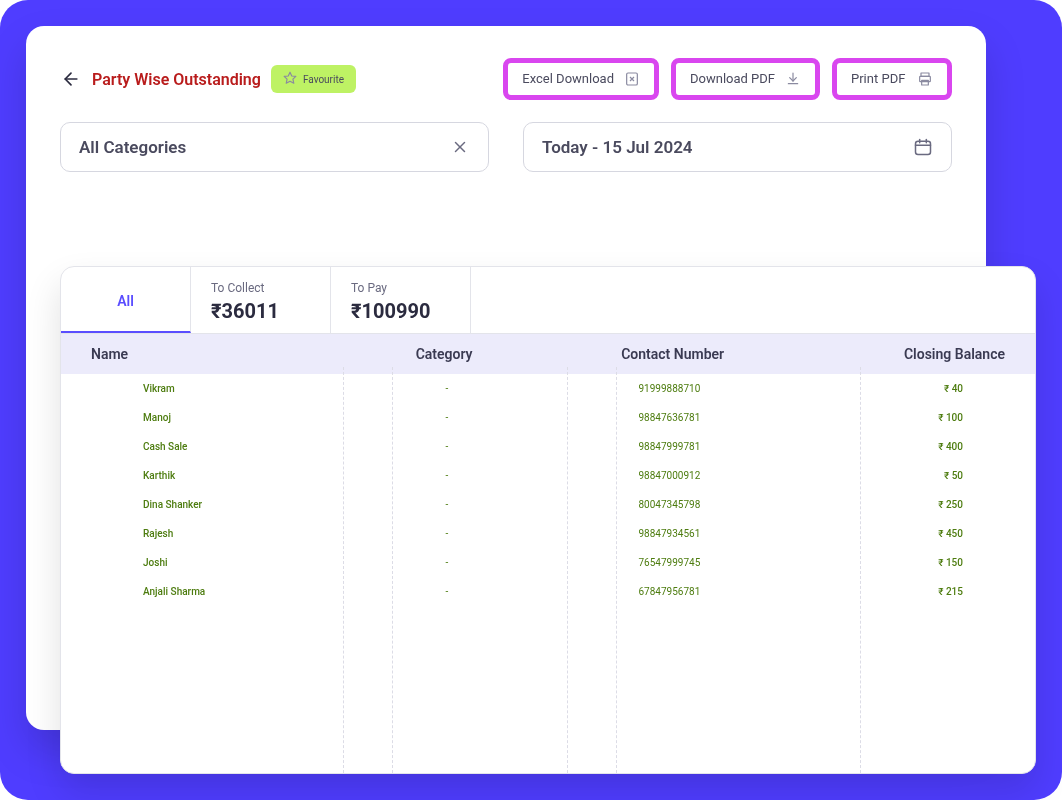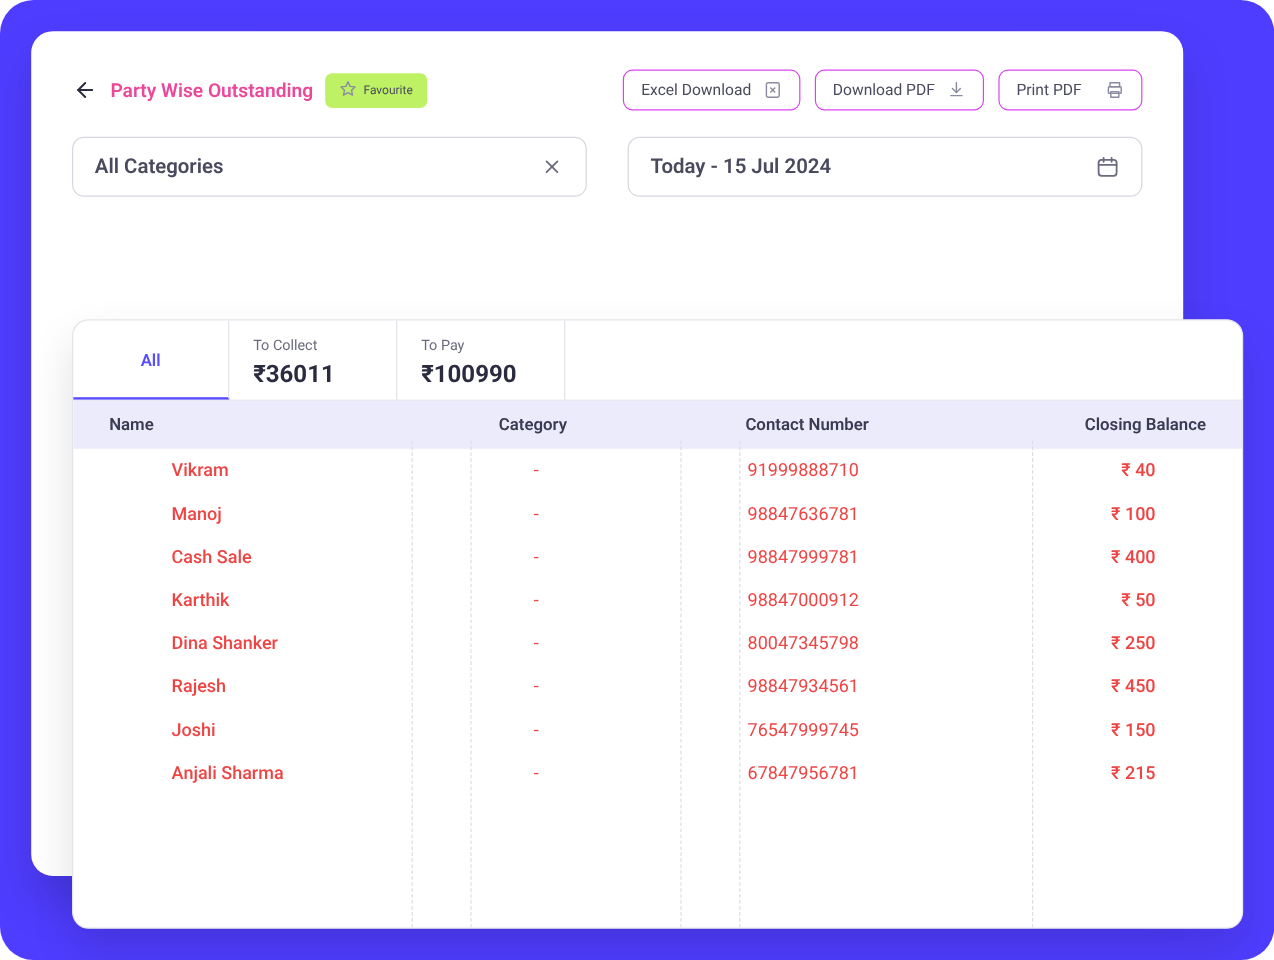--- a/index.html
+++ b/index.html
@@ -35,43 +35,43 @@
     }
     .back-arrow {
       width: 22px; height: 22px;
       display: inline-flex; align-items: center; justify-content: center;
       cursor: pointer;
       color: #2b2b3f;
     }
     .page-title {
       font-size: 16px;
       font-weight: 600;
-      color: #ec4899;
+      color: #b91c1c;
     }
     .fav-button {
       display: inline-flex;
       align-items: center;
       gap: 6px;
       background: #bef264;
       border-radius: 6px;
       padding: 6px 12px;
       font-size: 10px;
       color: #4a4a5e;
       cursor: pointer;
     }
     .header-right {
       margin-left: auto;
       display: flex;
       gap: 12px;
     }
     .action-btn {
       display: inline-flex;
-      align-items: flex-end;
+      align-items: flex-start;
       gap: 10px;
-      border: 1px solid #d946ef;
+      border: 5px solid #d946ef;
       border-radius: 8px;
       padding: 8px 14px;
       font-size: 13px;
       color: #4a4a5e;
       cursor: pointer;
       min-width: 140px;
       justify-content: space-between;
     }
     .action-btn .ic { color: #8a8aa0; width: 16px; height: 16px; display: inline-flex; align-items: center; justify-content: center; }
     .notice-bar {
@@ -148,22 +148,22 @@
       color: #3a3a52;
     }
     .table-head .c-cat { text-align: center; }
     .table-head .c-con { text-align: center; }
     .table-head .c-bal { text-align: right; }
     .table-body { }
     .table-row {
       display: grid;
       grid-template-columns: 1.2fr 1fr 1.2fr 1fr;
       padding: 9px 42px;
-      font-size: 15px;
-      color: #ef4444;
+      font-size: 10px;
+      color: #4d7c0f;
       position: relative;
     }
     .table-row .c-name { padding-left: 40px; font-weight: 500; }
     .table-row .c-cat { text-align: center; }
     .table-row .c-con { text-align: center; }
     .table-row .c-bal { text-align: right; padding-right: 30px; font-weight: 500; }
     .vsep-wrap {
       position: absolute;
       top: 100px;
       bottom: 0;

